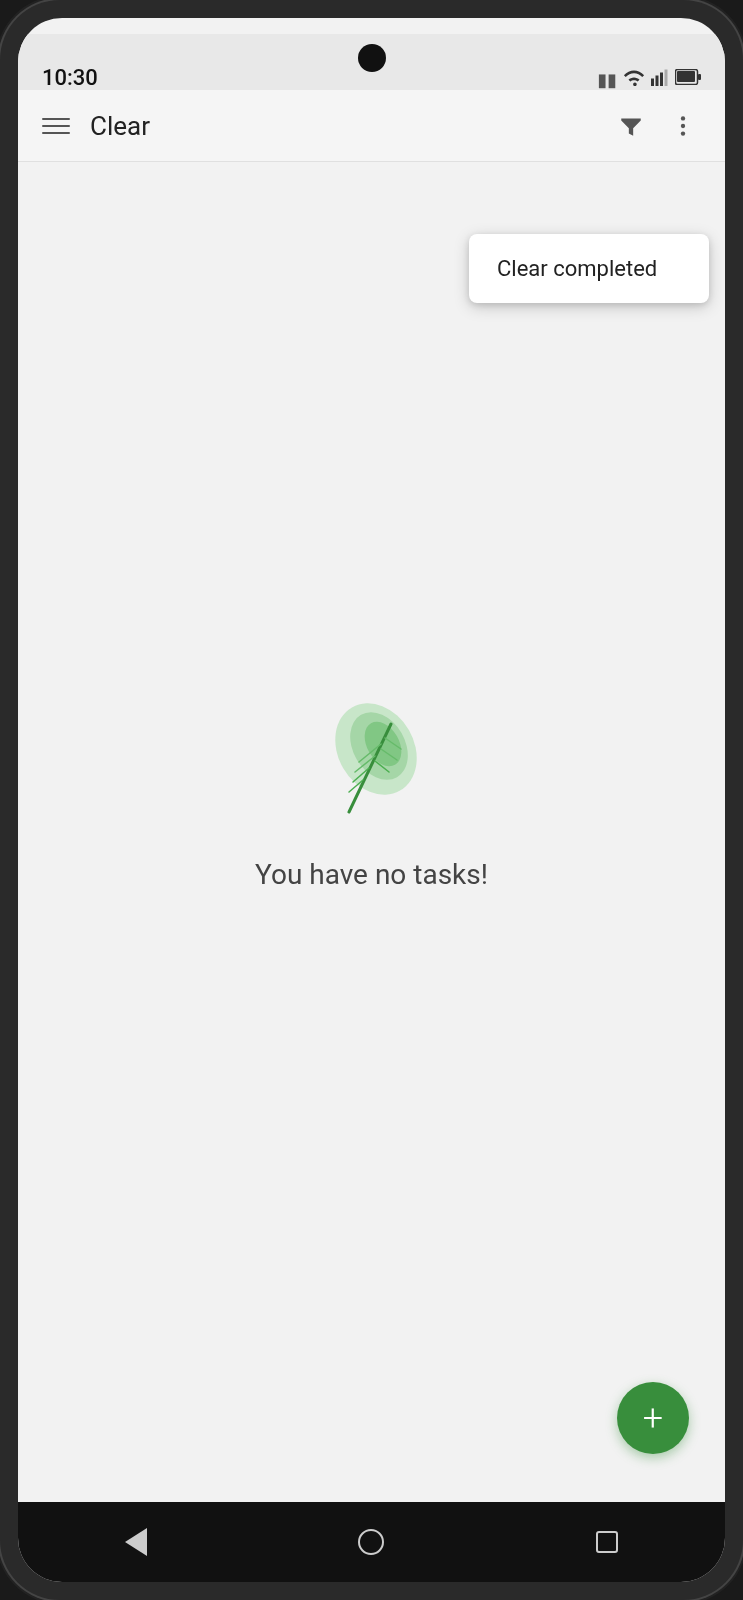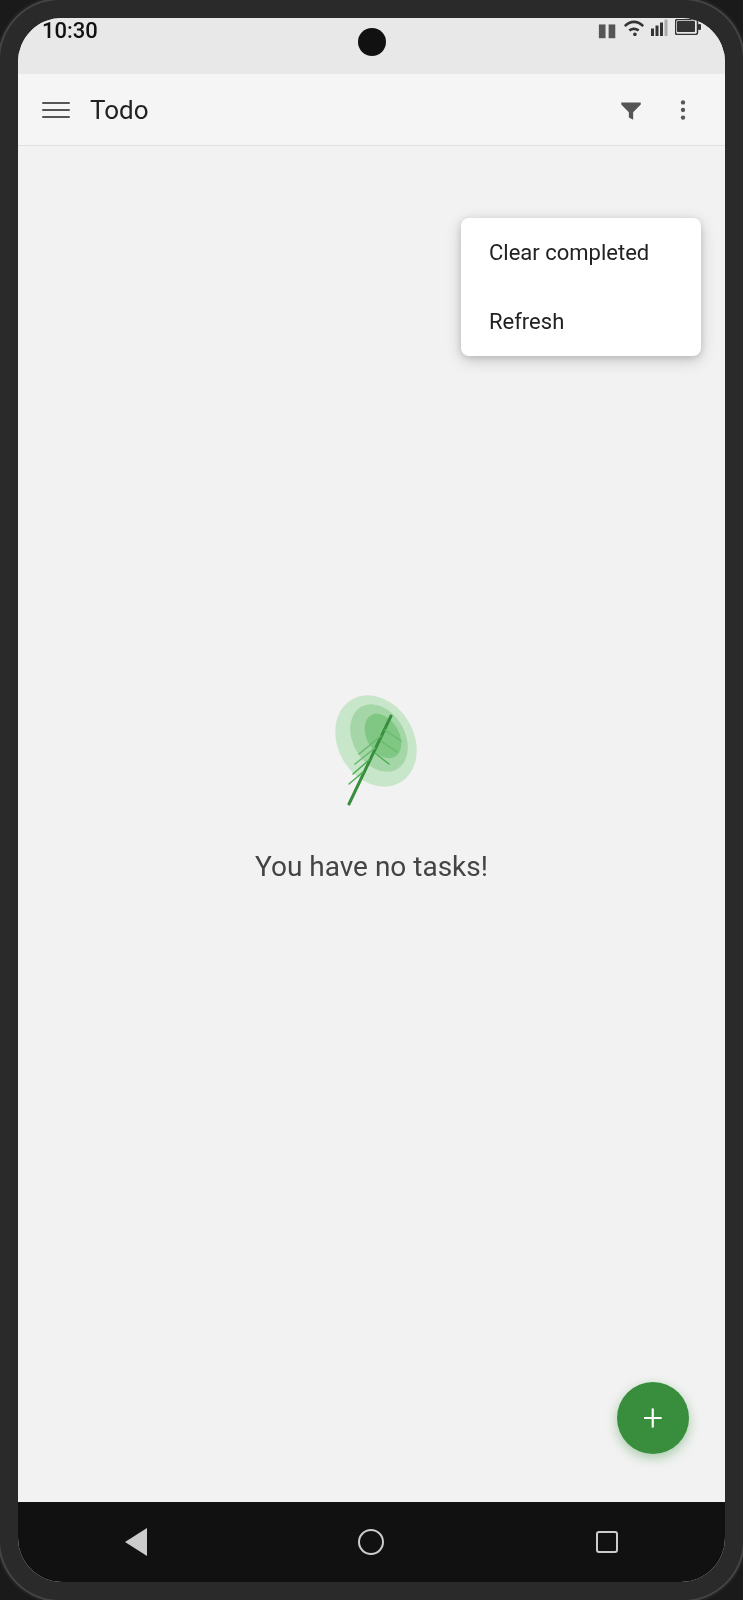--- a/index.html
+++ b/index.html
@@ -34,25 +34,26 @@
       overflow: hidden;
       display: flex;
       flex-direction: column;
     }
 
     
     .status-bar {
       height: 56px;
       background: #e8e8e8;
       display: flex;
-      align-items: flex-start;
+      align-items: flex-end;
       justify-content: space-between;
       padding: 0 24px;
       flex-shrink: 0;
       position: relative;
+      margin-top: 16px;
     }
 
     .status-time {
       font-size: 22px;
       font-weight: 500;
       color: #111;
     }
 
     .status-icons {
       display: flex;
@@ -132,21 +133,21 @@
       left: 0;
       right: 0;
       bottom: 0;
       z-index: 10;
       pointer-events: none;
     }
 
     .dropdown-menu {
       position: absolute;
       top: 72px;
-      right: 24px;
+      right: 16px;
       background: #fff;
       border-radius: 8px;
       box-shadow: 0 4px 16px rgba(0,0,0,0.18), 0 2px 6px rgba(0,0,0,0.12);
       min-width: 240px;
       overflow: hidden;
       z-index: 20;
       pointer-events: all;
     }
 
     .dropdown-item {
@@ -287,21 +288,21 @@
         </span>
       </div>
     </div>
 
     <div class="app-bar">
       <div class="menu-icon">
         <span></span>
         <span></span>
         <span></span>
       </div>
-      <span class="app-title">Todo</span>
+      <span class="app-title">Clear</span>
       <div class="app-bar-actions">
         <div class="icon-button">
           <svg viewBox="0 0 24 24" fill="#555" width="26" height="26">
             <path d="M3 5h18v2l-7 7v7l-4-2v-5L3 7V5z"></path>
           </svg>
         </div>
         <div class="icon-button">
           <svg viewBox="0 0 24 24" fill="#555" width="26" height="26">
             <circle cx="12" cy="5" r="2"></circle>
             <circle cx="12" cy="12" r="2"></circle>
@@ -309,21 +310,20 @@
           </svg>
         </div>
       </div>
     </div>
 
     <div class="main-content">
 
       <div class="dropdown-overlay">
         <div class="dropdown-menu">
           <div class="dropdown-item">Clear completed</div>
-          <div class="dropdown-item">Refresh</div>
         </div>
       </div>
 
       <div class="empty-state">
         <svg class="feather-icon" viewBox="0 0 120 140" xmlns="http://www.w3.org/2000/svg">
 
           <defs>
             <linearGradient id="featherGrad" x1="0%" y1="0%" x2="100%" y2="100%">
               <stop offset="0%" style="stop-color:#a5d6a7;stop-opacity:1"></stop>
               <stop offset="100%" style="stop-color:#2e7d32;stop-opacity:1"></stop>

